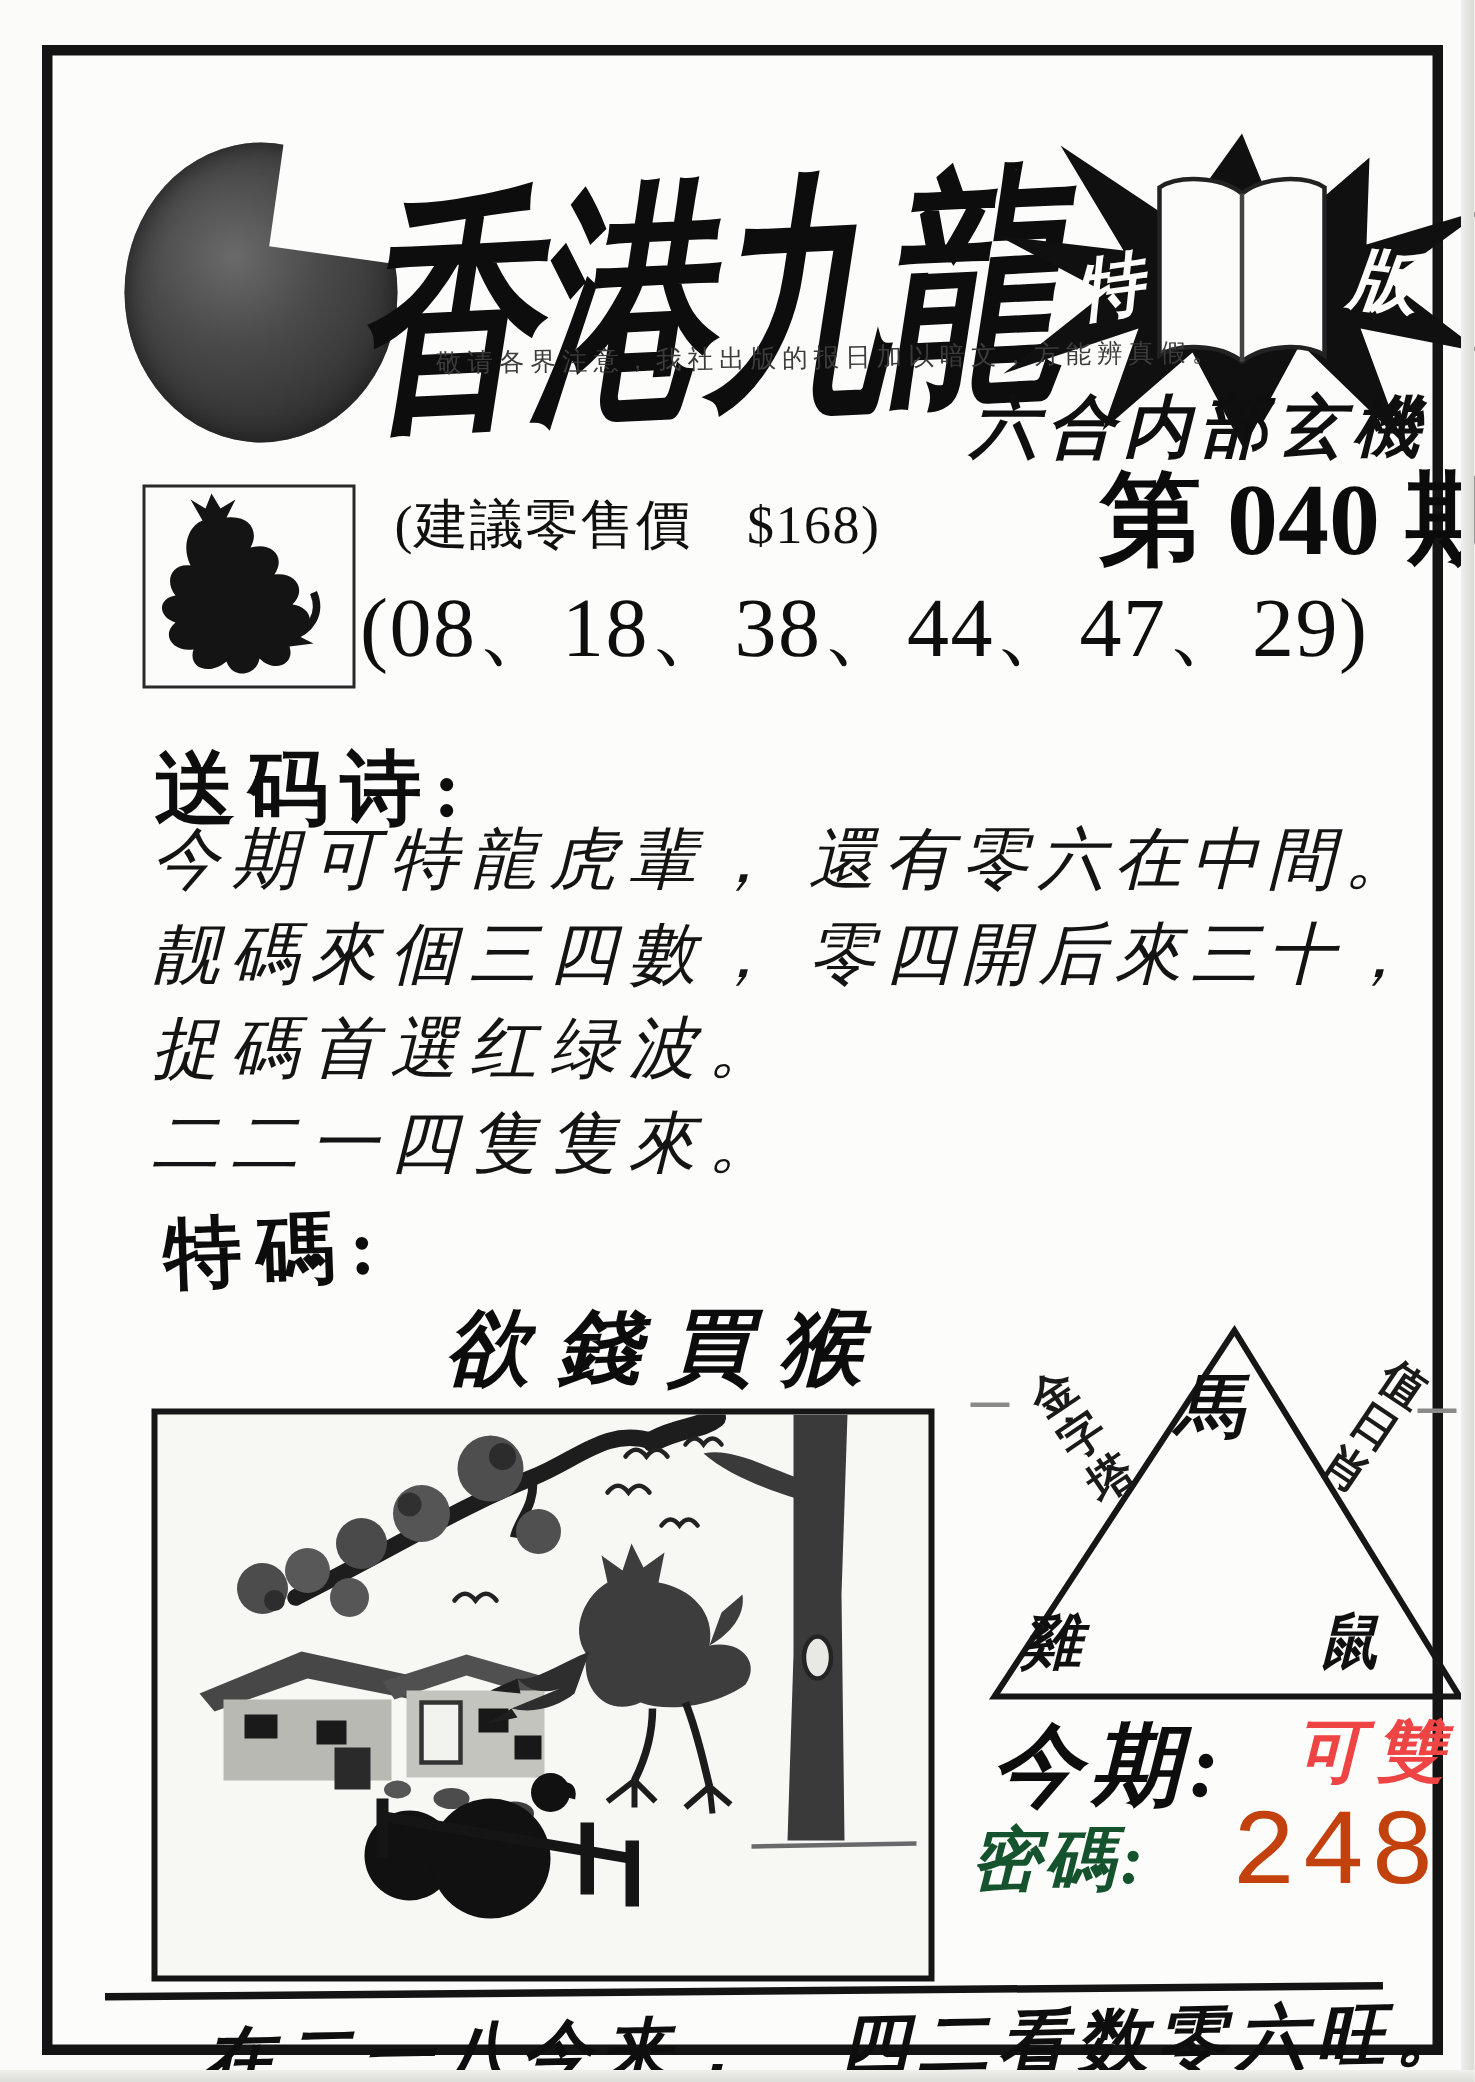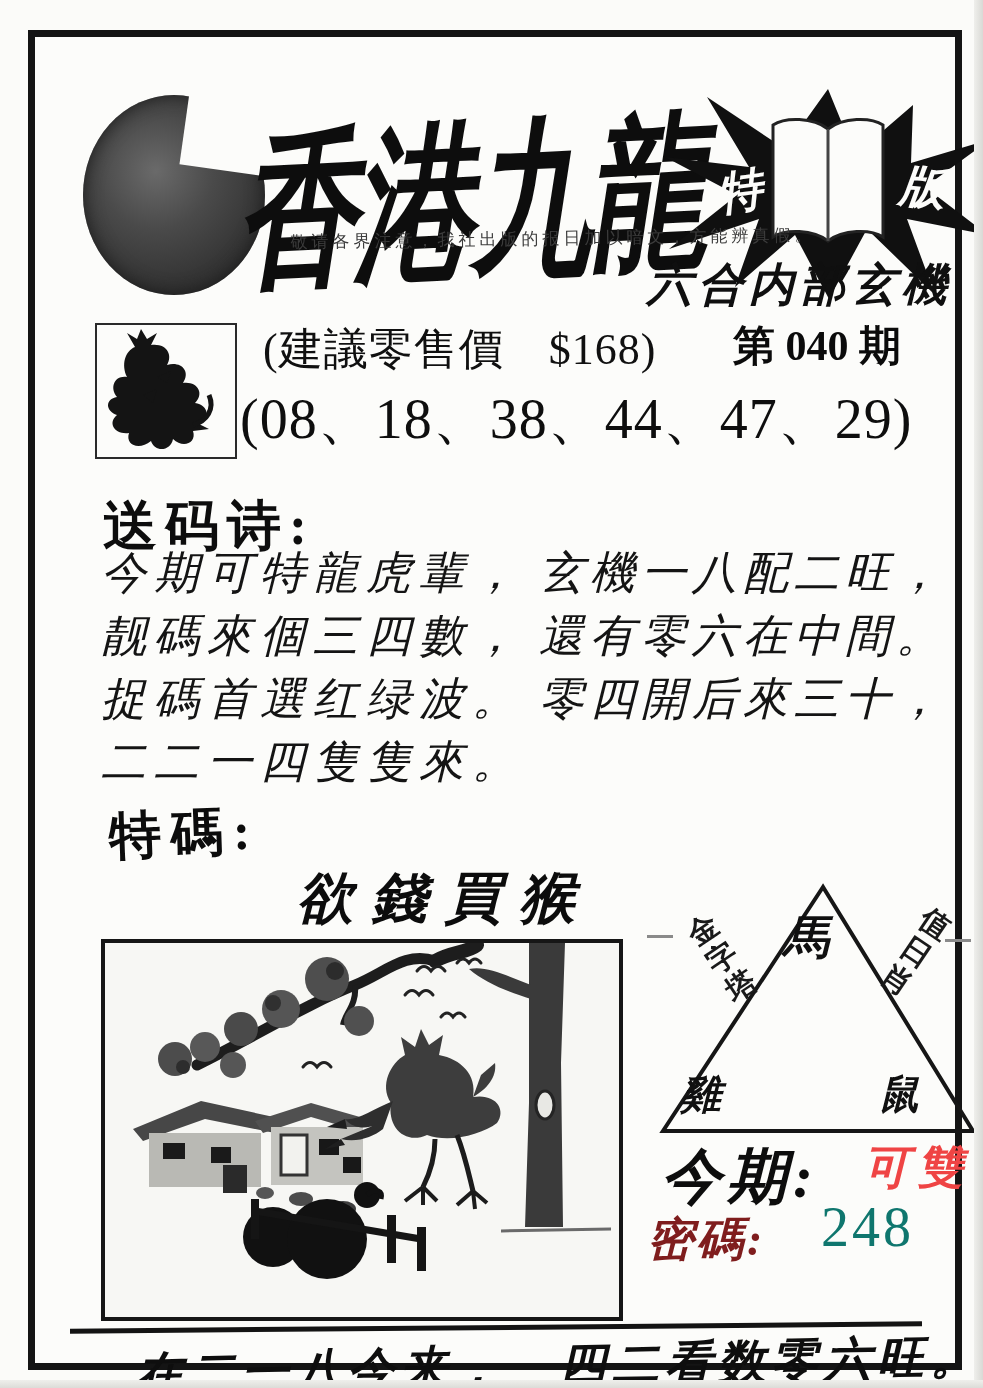--- a/index.html
+++ b/index.html
@@ -37,25 +37,25 @@
     color:#3c3c3c; font-size:17px; letter-spacing:4px; text-align:center;
     line-height:48px; transform:rotate(-0.8deg); z-index:6; white-space:nowrap;
   }
   .subtitle {
     position:absolute; left:612px; top:218px; width:340px; height:58px;
     font-size:45px; font-weight:bold; font-style:italic; letter-spacing:6px;
     color:#0f0f0f; white-space:nowrap;
   }
   .price-line {
     position:absolute; left:228px; top:280px; width:500px; height:66px;
-    font-size:44px; color:#101010; line-height:66px; white-space:nowrap; letter-spacing:1px;
+    font-size:36px; color:#101010; line-height:66px; white-space:nowrap; letter-spacing:1px;
   }
   .issue-no {
     position:absolute; left:698px; top:272px; width:250px; height:74px;
-    font-size:42px; font-weight:bold; color:#0b0b0b; line-height:74px; white-space:nowrap;
+    font-size:68px; font-weight:bold; color:#0b0b0b; line-height:74px; white-space:nowrap;
   }
   .numbers-line {
     position:absolute; left:205px; top:342px; width:745px; height:80px;
     font-size:56px; color:#0e0e0e; line-height:80px; white-space:nowrap; letter-spacing:1px;
   }
   .dragon-box {
     position:absolute; left:60px; top:286px; width:142px; height:136px;
     border:2px solid #2a2a2a; background:#fcfcfa;
   }
 
@@ -95,22 +95,22 @@
     position:absolute; width:38px; font-size:30px; font-weight:bold; color:#1a1a1a;
     line-height:34px; word-break:break-all; text-align:center;
   }
   .tri-edge.left { left:52px; top:28px; transform:rotate(-34deg); }
   .tri-edge.right { left:246px; top:22px; transform:rotate(34deg); }
   .tri-dash { position:absolute; width:26px; height:3px; background:#8a8a8a; }
 
   .info-row { position:absolute; white-space:nowrap; }
   .period-label { left:626px; top:1100px; font-size:60px; font-weight:bold; letter-spacing:6px; color:#0d0d0d; font-style:italic;}
   .period-value { left:828px; top:1100px; font-size:46px; font-weight:bold; letter-spacing:8px; color:#ef4444; font-style:italic;}
-  .code-label { left:612px; top:1172px; font-size:46px; font-weight:bold; letter-spacing:4px; color:#7f1d1d; font-style:italic;text-align:center;}
-  .code-value { left:786px; top:1158px; font-size:56px; color:#0f766e; font-family:Liberation Serif, serif; letter-spacing:3px;}
+  .code-label { left:612px; top:1172px; font-size:46px; font-weight:bold; letter-spacing:4px; color:#14532d; font-style:italic;text-align:center;}
+  .code-value { left:786px; top:1158px; font-size:72px; color:#c2410c; font-family:Liberation Mono, monospace; letter-spacing:3px;}
 
   .footer-divider {
     position:absolute; left:35px; top:1288px; width:852px; height:5px;
     background:#141414; transform:rotate(-0.5deg);
   }
   .bottom-caption {
     position:absolute; left:100px; top:1298px; width:800px; height:62px;
     font-size:47px; font-weight:bold; color:#0e0e0e; letter-spacing:6px;
     font-style:italic; transform:rotate(-1.2deg); white-space:nowrap; line-height:62px;
   }
@@ -153,21 +153,20 @@
 
     <div class="poem-heading">送码诗:</div>
 
     <div class="poem-col left">
       <div class="poem-line">今期可特龍虎輩，</div>
       <div class="poem-line">靓碼來個三四數，</div>
       <div class="poem-line">捉碼首選红绿波。</div>
       <div class="poem-line">二二一四隻隻來。</div>
     </div>
     <div class="poem-col right">
-      <div class="poem-line">玄機一八配二旺，</div>
       <div class="poem-line">還有零六在中間。</div>
       <div class="poem-line">零四開后來三十，</div>
     </div>
 
     <div class="special-label">特碼:</div>
     <div class="special-hint">欲錢買猴</div>
 
     <div class="painting-box">
       <svg width="514" height="374" viewBox="0 0 514 374">
 

